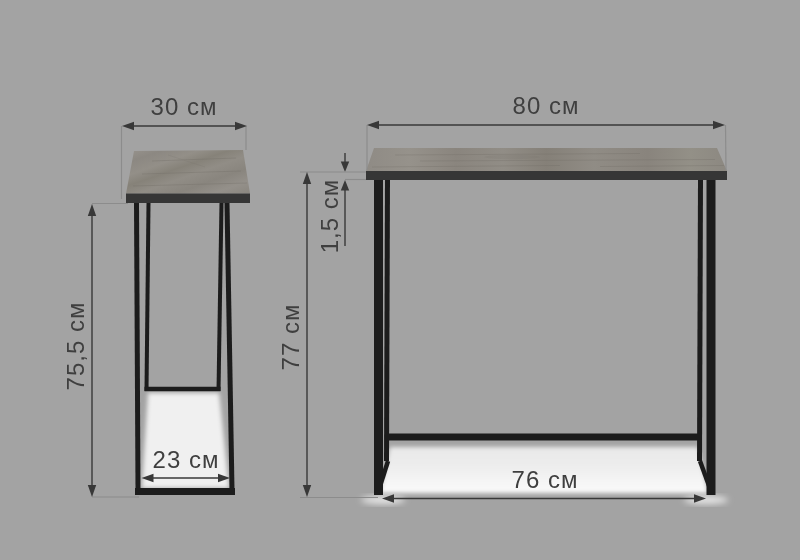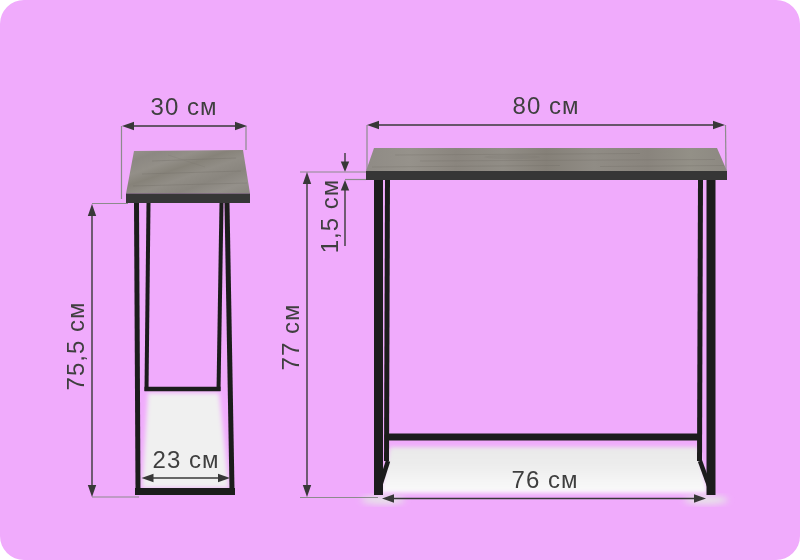--- a/index.html
+++ b/index.html
@@ -1,17 +1,17 @@
 <!DOCTYPE html>
 <html><head>
 <meta charset="utf-8">
 <style>
   html,body{margin:0;padding:0;background:#ffffff;}
-  .stage{width:800px;height:560px;background:#f0abfc;position:relative;overflow:hidden;
-         font-family:"Liberation Sans", sans-serif;border-radius:24px;}
+  .stage{width:800px;height:560px;background:#a3a3a3;position:relative;overflow:hidden;
+         font-family:"Liberation Sans", sans-serif;}
   svg{display:block;}
   .dim-text{font-family:"Liberation Sans", sans-serif;font-size:24px;fill:#3f3f3f;letter-spacing:1px;}
   .dim-line{stroke:#383838;stroke-width:1.4;fill:none;}
   .ext-line{stroke:#8c8c8c;stroke-width:1.2;fill:none;}
   .arrowhead{fill:#383838;stroke:none;}
   .leg{stroke:#1c1c1c;fill:none;}
   .edge{fill:#363636;}
 </style>
 </head>
 <body>

